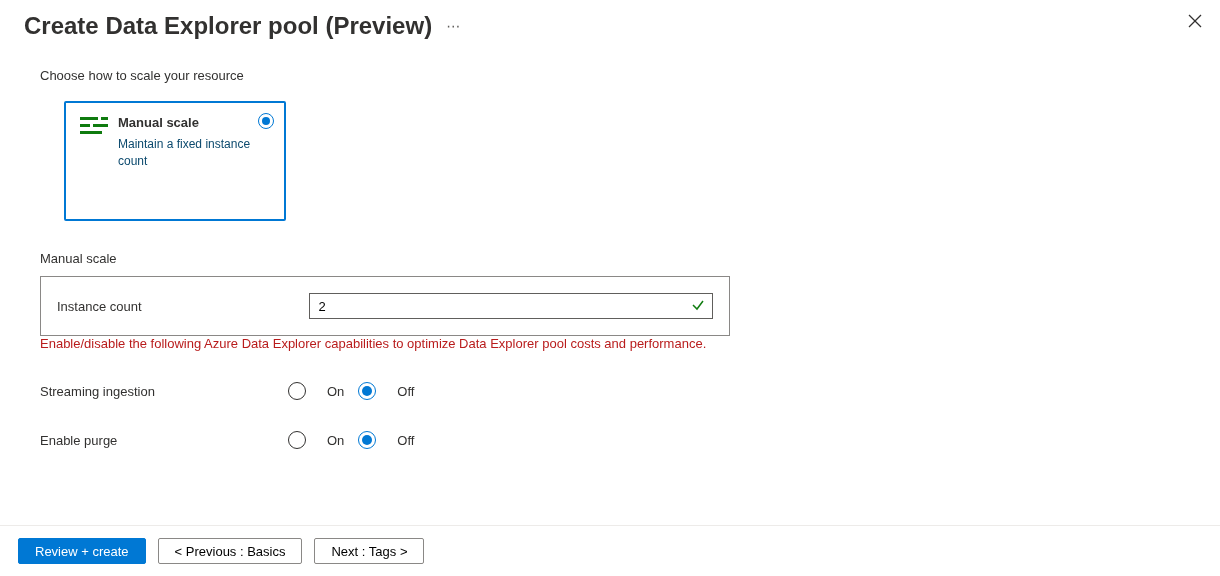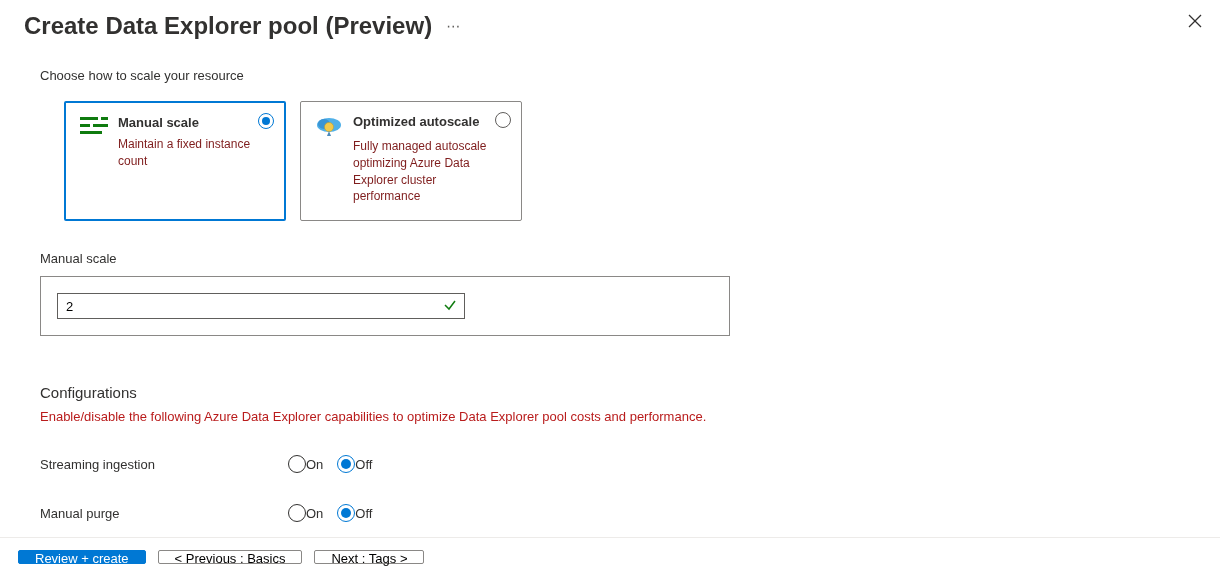--- a/index.html
+++ b/index.html
@@ -89,21 +89,21 @@
     align-items: flex-start;
     gap: 10px;
   }
   .card-title {
     font-weight: 600;
     font-size: 13px;
     margin-bottom: 6px;
   }
   .card-desc {
     font-size: 12px;
-    color: #7f1d1d;
+    color: #0c4a6e;
     line-height: 1.4;
     padding-left: 38px;
   }
   .manual-icon {
     width: 28px;
     height: 20px;
     flex-shrink: 0;
   }
   .auto-icon {
     width: 28px;
@@ -168,21 +168,21 @@
     font-size: 13px;
   }
   .radio-group {
     display: flex;
     align-items: center;
     gap: 14px;
   }
   .radio-opt {
     display: flex;
     align-items: center;
-    gap: 0;
+    gap: 21px;
     cursor: pointer;
   }
   .radio-circle {
     width: 18px;
     height: 18px;
     border: 1px solid #323130;
     border-radius: 50%;
     display: flex;
     align-items: center;
     justify-content: center;
@@ -203,21 +203,21 @@
     position: absolute;
     bottom: 0;
     left: 0;
     right: 0;
     border-top: 1px solid #edebe9;
     padding: 12px 18px;
     display: flex;
     gap: 12px;
   }
   .btn {
-    height: 14px;
+    height: 26px;
     padding: 0 16px;
     font-size: 13px;
     font-family: inherit;
     border: 1px solid #8a8886;
     background: #fff;
     cursor: pointer;
     border-radius: 2px;
   }
   .btn-primary {
     background: #0078d4;
@@ -254,69 +254,56 @@
           <rect x="21" y="2" width="7" height="3" fill="#0f7b0f"></rect>
           <rect x="0" y="9" width="10" height="3" fill="#0f7b0f"></rect>
           <rect x="13" y="9" width="15" height="3" fill="#0f7b0f"></rect>
           <rect x="0" y="16" width="22" height="3" fill="#0f7b0f"></rect>
         </svg>
         <div class="card-title">Manual scale</div>
       </div>
       <div class="card-desc">Maintain a fixed instance count</div>
     </div>
 
-    <div class="scale-card">
-      <div class="card-radio"></div>
-      <div class="card-top">
-        <svg class="auto-icon" viewBox="0 0 28 24">
-          <ellipse cx="14" cy="11" rx="12" ry="7" fill="#50b0e8"></ellipse>
-          <ellipse cx="9" cy="10" rx="6" ry="5" fill="#3a94d4"></ellipse>
-          <circle cx="14" cy="13" r="4.5" fill="#f2c94c" stroke="#c79a1a" stroke-width="0.5"></circle>
-          <polygon points="12,22 16,22 14,17" fill="#4b8bbe"></polygon>
-        </svg>
-        <div class="card-title">Optimized autoscale</div>
-      </div>
-      <div class="card-desc">Fully managed autoscale optimizing Azure Data Explorer cluster performance</div>
-    </div>
   </div>
 
   <div class="subsection-label">Manual scale</div>
 
   <div class="instance-box">
+    <div class="instance-label">Instance count</div>
     <div class="instance-input-wrap">
       <input class="instance-input" type="text" value="2" style="">
       <span class="check-icon">
         <svg width="14" height="14" viewBox="0 0 14 14">
             <polyline points="2,7 6,11 12,3" fill="none" stroke="#107c10" stroke-width="1.5"></polyline>
           </svg>
       </span>
     </div>
   </div>
 
-  <div class="config-heading">Configurations</div>
   <div class="config-desc">Enable/disable the following Azure Data Explorer capabilities to optimize Data Explorer pool costs and performance.</div>
 
   <div class="config-row">
     <div class="config-label">Streaming ingestion</div>
     <div class="radio-group">
       <div class="radio-opt">
         <div class="radio-circle"></div>
         <span class="radio-label">On</span>
       </div>
       <div class="radio-opt">
         <div class="radio-circle checked">
             <div class="radio-dot"></div>
           </div>
         <span class="radio-label">Off</span>
       </div>
     </div>
   </div>
 
   <div class="config-row">
-    <div class="config-label">Manual purge</div>
+    <div class="config-label">Enable purge</div>
     <div class="radio-group">
       <div class="radio-opt">
         <div class="radio-circle"></div>
         <span class="radio-label">On</span>
       </div>
       <div class="radio-opt">
         <div class="radio-circle checked">
             <div class="radio-dot"></div>
           </div>
         <span class="radio-label">Off</span>

